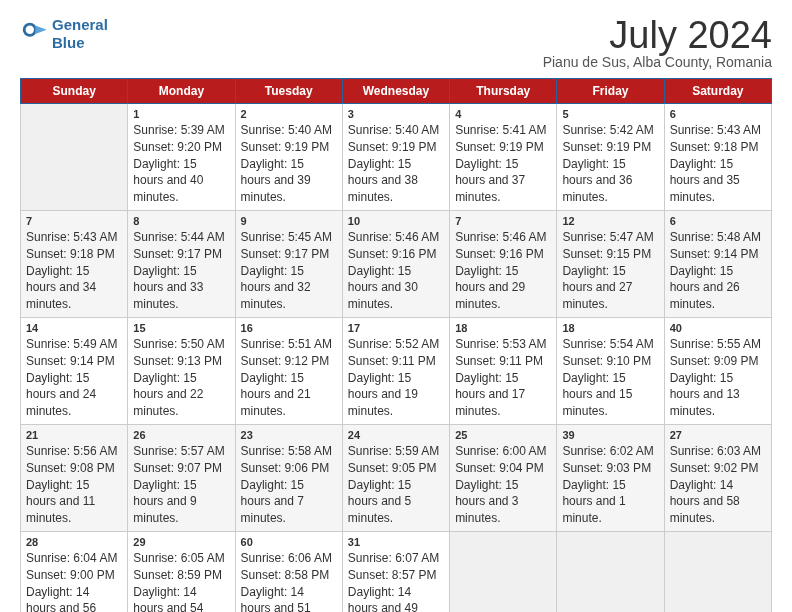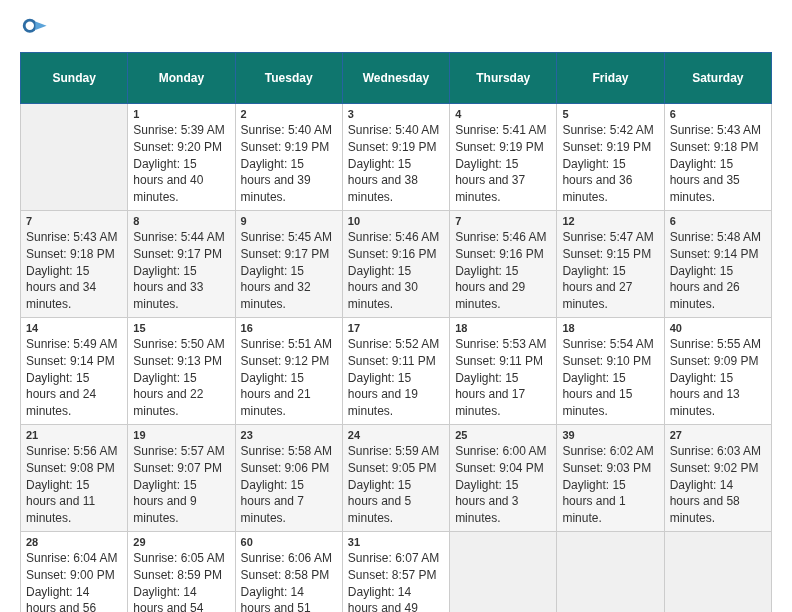--- a/index.html
+++ b/index.html
@@ -57,24 +57,24 @@
       font-weight: normal;
     }
     .calendar {
       flex: 1;
       border: 1px solid #ccc;
       border-collapse: collapse;
       width: 100%;
       table-layout: fixed;
     }
     .calendar thead tr th {
-      background: #0f766e;
+      background: #b91c1c;
       color: #fff;
       font-size: 12px;
-      padding: 18px 4px;
+      padding: 5px 4px;
       text-align: center;
       border: 1px solid #2563a0;
     }
     .calendar tbody tr td {
       vertical-align: top;
       border: 1px solid #ccc;
       padding: 4px 5px;
       font-size: 9.5px;
       color: #333;
       height: 88px;
@@ -107,20 +107,28 @@
 <body>
 
 <div class="page">
   <div class="header">
     <div class="logo">
       <svg class="logo-icon" viewBox="0 0 40 40">
         <circle cx="14" cy="14" r="10" fill="#2e6da4"></circle>
         <circle cx="14" cy="14" r="6" fill="#fff"></circle>
         <polygon points="22,8 38,14 22,20" fill="#5ba3d9"></polygon>
       </svg>
+      <div class="logo-text">
+        <div><span>General</span></div>
+        <div><span>Blue</span></div>
+      </div>
+    </div>
+    <div class="title-block">
+      <h1>July 2024</h1>
+      <h2>Pianu de Sus, Alba County, Romania</h2>
     </div>
   </div>
 
   <table class="calendar">
     <thead>
       <tr>
       <th>Sunday</th>
           <th>Monday</th>
           <th>Tuesday</th>
           <th>Wednesday</th>
@@ -216,21 +224,21 @@
             <span class="day-number">40</span>
             <div class="cell-text">Sunrise: 5:55 AM<br>Sunset: 9:09 PM<br>Daylight: 15 hours and 13 minutes.</div>
           </td>
         </tr>
         <tr>
           <td>
             <span class="day-number">21</span>
             <div class="cell-text">Sunrise: 5:56 AM<br>Sunset: 9:08 PM<br>Daylight: 15 hours and 11 minutes.</div>
           </td>
           <td>
-            <span class="day-number">19</span>
+            <span class="day-number">26</span>
             <div class="cell-text">Sunrise: 5:57 AM<br>Sunset: 9:07 PM<br>Daylight: 15 hours and 9 minutes.</div>
           </td>
           <td>
             <span class="day-number">23</span>
             <div class="cell-text">Sunrise: 5:58 AM<br>Sunset: 9:06 PM<br>Daylight: 15 hours and 7 minutes.</div>
           </td>
           <td>
             <span class="day-number">24</span>
             <div class="cell-text">Sunrise: 5:59 AM<br>Sunset: 9:05 PM<br>Daylight: 15 hours and 5 minutes.</div>
           </td>

